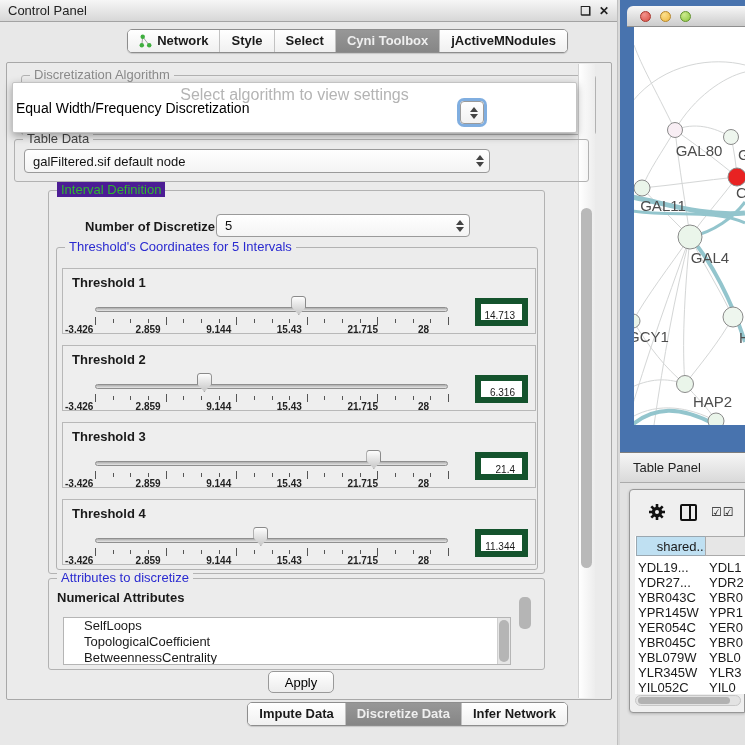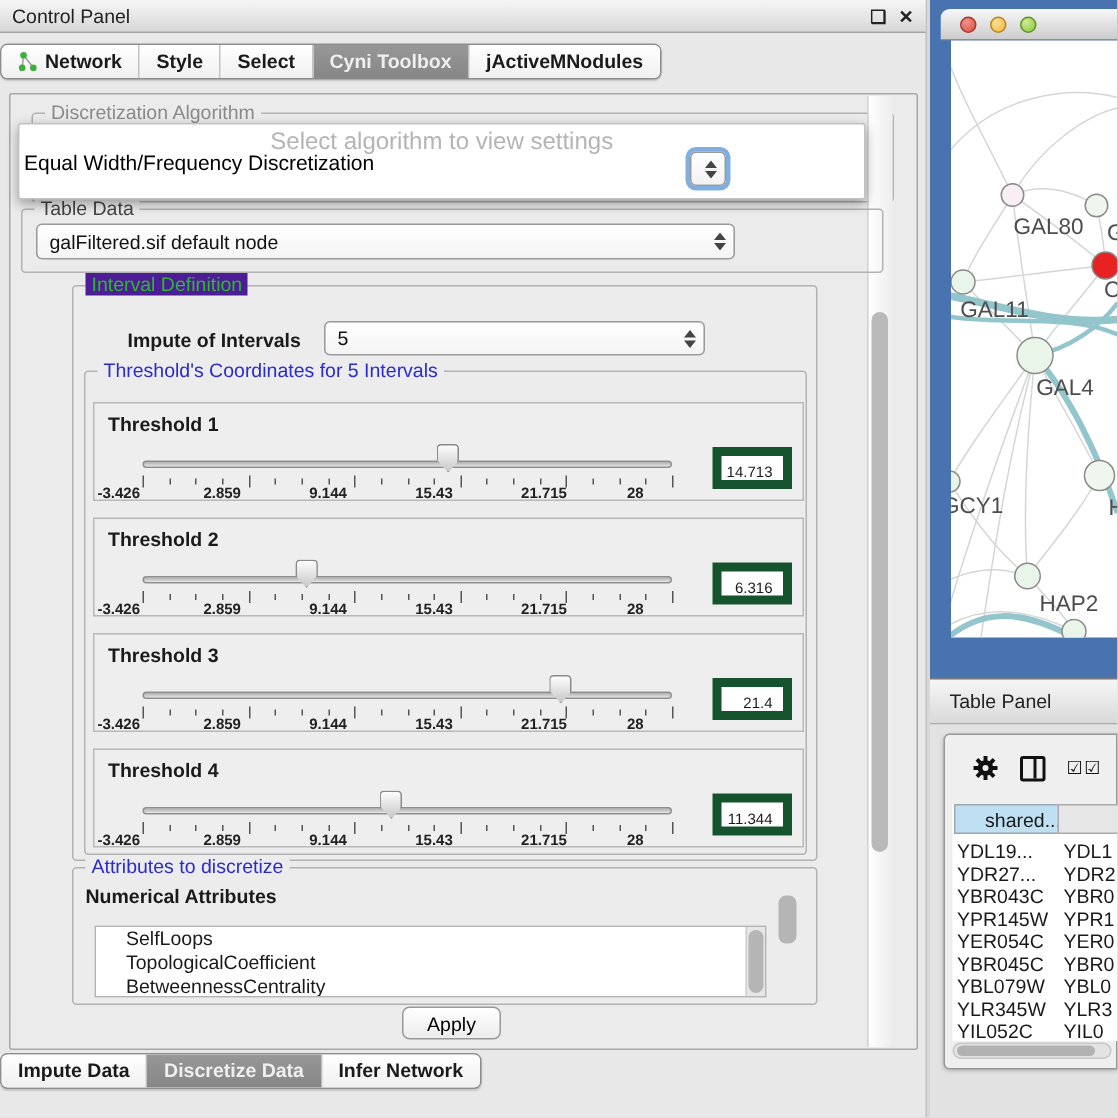--- a/index.html
+++ b/index.html
@@ -6,21 +6,21 @@
   html,body { width:745px; height:745px; overflow:hidden; }
   body { font-family:"Liberation Sans", sans-serif; background:#d8d8d8; position:relative; font-size:13px; color:#1a1a1a; }
 
   
   .control-panel { position:absolute; left:0; top:0; width:618px; height:745px; background:#e8e8e8; border-right:1px solid #bfbfbf; }
   .cp-titlebar { position:absolute; left:0; top:0; width:100%; height:22px; background:linear-gradient(#f6f6f6,#d7d7d7); border-bottom:1px solid #a3a3a3; display:flex; align-items:center; padding:0 8px; }
   .cp-title { font-size:13px; color:#222; }
   .cp-ticons { margin-left:auto; display:flex; gap:8px; align-items:center; }
   .cp-ticons span { font-size:12px; color:#222; font-weight:bold; cursor:default; line-height:1; }
 
-  .seg-row { position:absolute; left:0; width:618px; display:flex; justify-content:flex-start; }
+  .seg-row { position:absolute; left:0; width:568px; display:flex; justify-content:flex-end; }
   .seg-group { display:inline-flex; border:1px solid #8d8d8d; border-radius:5px; overflow:hidden; background:#fdfdfd; box-shadow:0 1px 1px rgba(0,0,0,.15); }
   .seg { padding:3px 11px 4px 11px; font-size:13px; font-weight:bold; background:linear-gradient(#ffffff,#f0f0f0); border-left:1px solid #c2c2c2; display:flex; align-items:center; gap:5px; white-space:nowrap; cursor:default; }
   .seg:first-child { border-left:none; }
   .seg.sel { background:linear-gradient(#979797,#868686); color:#efefef; }
 
   .outer-box { position:absolute; left:6px; top:62px; width:606px; height:638px; border:1px solid #a8a8a8; border-radius:2px; background:#ebebeb; }
 
   .group { position:absolute; border:1px solid #b2b2b2; border-radius:3px; }
   .gtitle { position:absolute; top:-9px; left:8px; background:#ebebeb; padding:0 4px; font-size:13px; }
   .gtitle.gray { color:#8a8a8a; }
@@ -159,21 +159,21 @@
     <span>galFiltered.sif default node</span>
     <span class="stepper">
         <i class="up"></i>
         <i class="dn"></i>
       </span>
   </div>
 
   <div class="group" style="left:48px; top:190px; width:497px; height:384px; background:#ececec;">
     <span class="gtitle green" style="background:#4c1d95;">Interval Definition</span>
   </div>
-  <span style="position:absolute; left:85px; top:219px; font-weight:bold; z-index:2;">Impute of Intervals</span>
+  <span style="position:absolute; left:85px; top:219px; font-weight:bold; z-index:2;">Number of Discretize</span>
   <div class="combo" style="left:216px; top:214px; width:254px; height:23px; z-index:2;">
     <span>5</span>
     <span class="stepper">
         <i class="up"></i>
         <i class="dn"></i>
       </span>
   </div>
 
   <div class="group" style="left:56px; top:247px; width:482px; height:323px; background:#ececec;">
     <span class="gtitle blue" style="background:#ececec;">Threshold's Coordinates for 5 Intervals</span>

